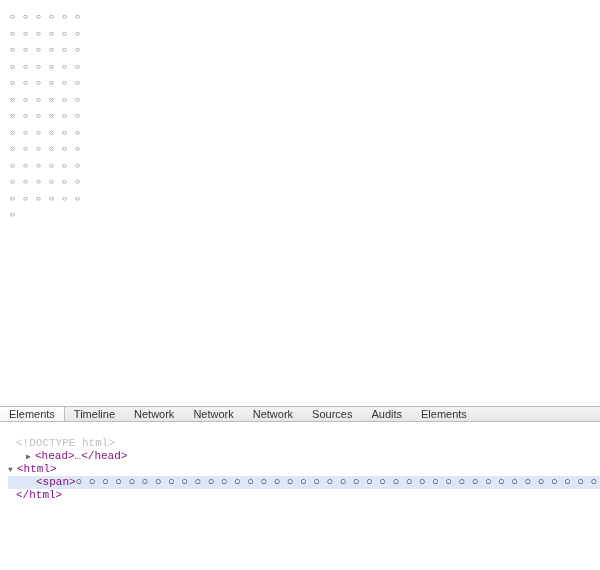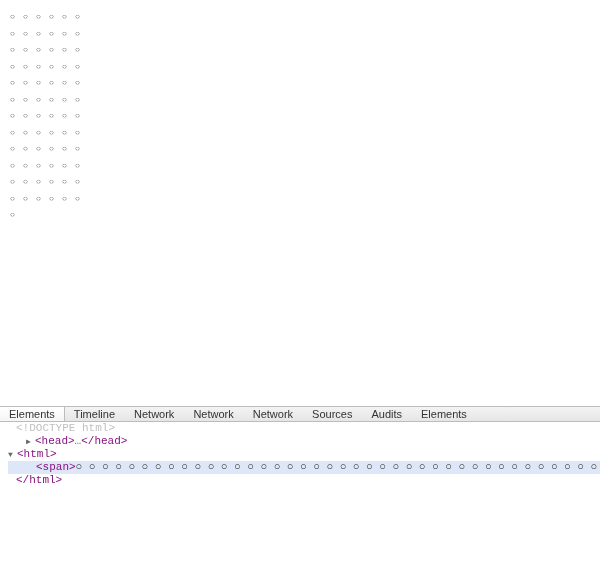--- a/index.html
+++ b/index.html
@@ -8,21 +8,21 @@
 .page { flex: 0 0 406px; background: #fff; padding: 8px 10px; overflow: hidden; }
 .circles { line-height: 15.5px; letter-spacing: 2px; color: #555; font-size: 11px; }
 .circles-row { white-space: nowrap; }
 .circ { display: inline-block; width: 13px; text-align: left; font-size: 8px; color: #444; }
 
 .tabs { height: 16px; background: linear-gradient(#f3f3f3,#e6e6e6); border-top: 1px solid #bcbcbc; border-bottom: 1px solid #bcbcbc; display: flex; align-items: stretch; }
 .tab { padding: 0 9px; color: #333; display: flex; align-items: center; cursor: default; border-right: 1px solid transparent; }
 .tab.active { background: linear-gradient(#fff,#f5f5f5); border-left: 1px solid #bcbcbc; border-right: 1px solid #bcbcbc; }
 .tab:first-child.active { border-left: none; }
 
-.tree { flex: 1; background: #fff; font-family: Menlo, Consolas, "Courier New", monospace; font-size: 11px; padding: 0 0 0 8px; overflow: hidden; white-space: nowrap; color: #222; }
+.tree { flex: 1; background: #fff; font-family: Menlo, Consolas, "Courier New", monospace; font-size: 11px; padding: 15px 0 0 8px; overflow: hidden; white-space: nowrap; color: #222; }
 .line { height: 13px; line-height: 13px; }
 .indent0 { padding-left: 0; }
 .indent1 { padding-left: 8px; }
 .indent2 { padding-left: 18px; }
 .indent3 { padding-left: 28px; }
 .tri-open { display: inline-block; width: 9px; color: #6a6a6a; font-size: 8px; }
 .tri-closed { display: inline-block; width: 9px; color: #6a6a6a; font-size: 8px; }
 .doctype { color: #c0c0c0; }
 .tag { color: #881280; }
 .ellipsis { color: #777; }

